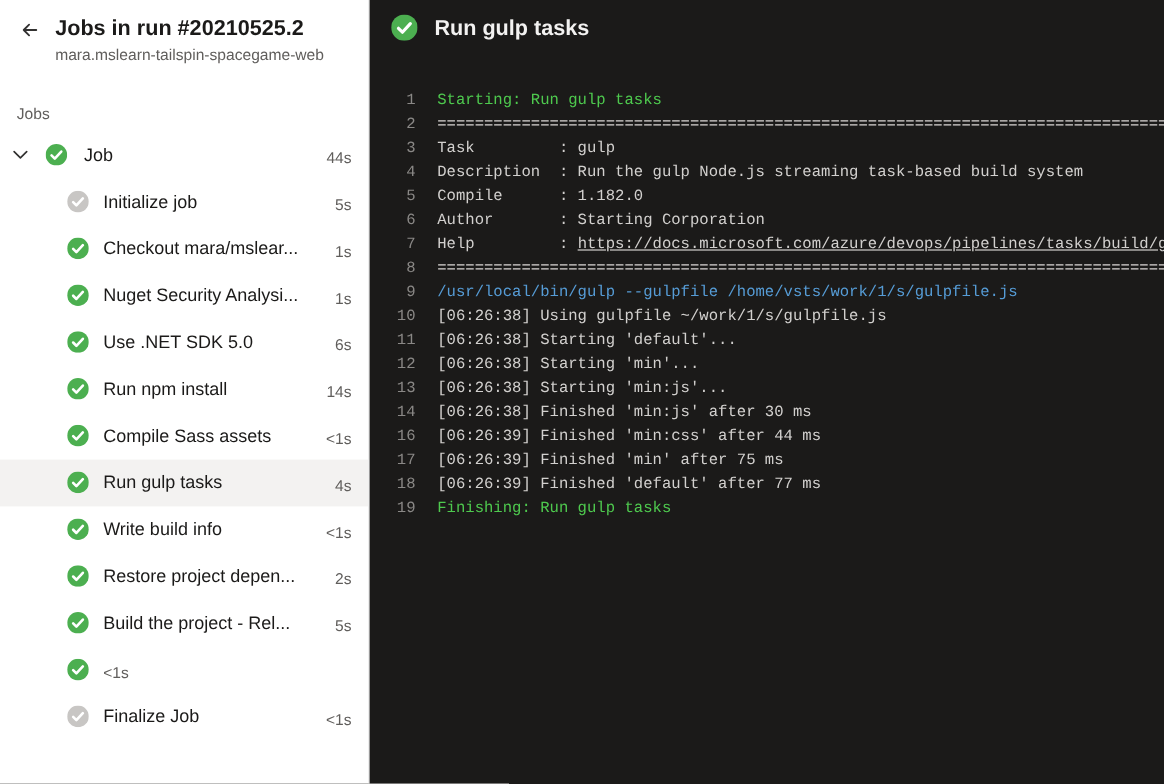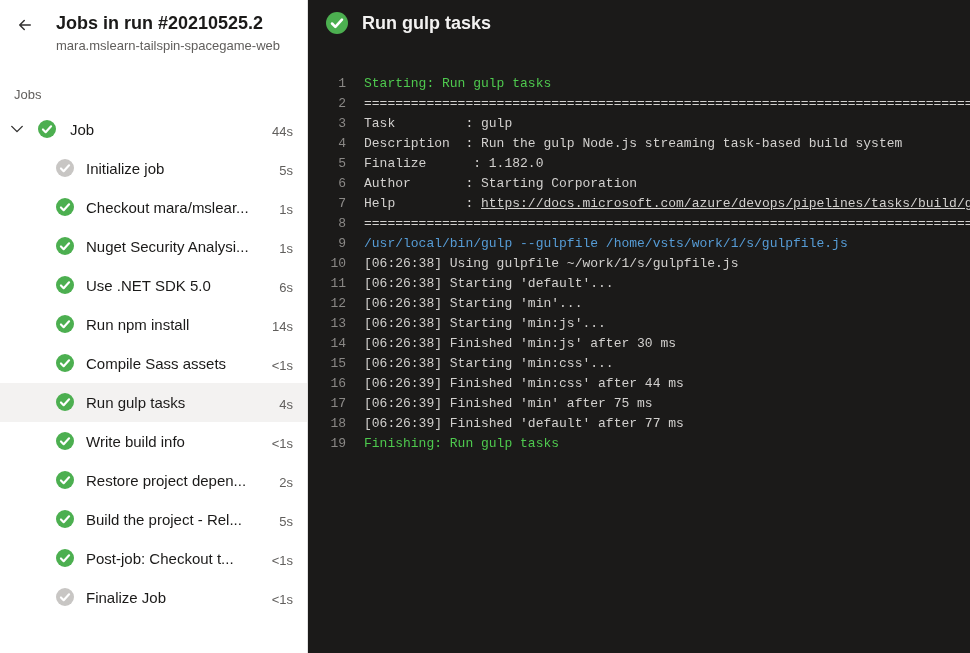--- a/index.html
+++ b/index.html
@@ -17,21 +17,21 @@
       border-right: 1px solid #e1e1e1;
       display: flex;
       flex-direction: column;
       background: #fff;
       overflow: hidden;
     }
     .sb-header {
       padding: 12px 4px 10px 14px;
       display: flex;
       align-items: flex-start;
-      gap: 20px;
+      gap: 10px;
     }
     .back-arrow {
       flex-shrink: 0;
       width: 22px;
       height: 22px;
       margin-top: 2px;
       display: flex;
       align-items: center;
       justify-content: center;
       cursor: pointer;
@@ -260,21 +260,20 @@
           <path d="M5.5 10.5l3 3 6-6.5"></path>
         </svg>
         <div class="label">Build the project - Rel...</div>
         <div class="dur">5s</div>
       </div>
       <div class="step-row">
         <svg class="status status-success" viewBox="0 0 20 20">
           <circle class="bg" cx="10" cy="10" r="10"></circle>
           <path d="M5.5 10.5l3 3 6-6.5"></path>
         </svg>
-        <div class="label">Post-job: Checkout t...</div>
         <div class="dur">&lt;1s</div>
       </div>
       <div class="step-row">
         <svg class="status status-muted" viewBox="0 0 20 20">
           <circle class="bg" cx="10" cy="10" r="10"></circle>
           <path d="M5.5 10.5l3 3 6-6.5"></path>
         </svg>
         <div class="label">Finalize Job</div>
         <div class="dur">&lt;1s</div>
       </div>
@@ -287,29 +286,28 @@
         <circle class="bg" cx="10" cy="10" r="10"></circle>
         <path d="M5.5 10.5l3 3 6-6.5"></path>
       </svg>
     <div class="title">Run gulp tasks</div>
   </div>
   <div class="log-body" id="log-body">
       <div class="log-line"><span class="ln">1</span><span class="lc"><span class="c-green">Starting: Run gulp tasks</span></span></div>
       <div class="log-line"><span class="ln">2</span><span class="lc"><span>==============================================================================</span></span></div>
       <div class="log-line"><span class="ln">3</span><span class="lc"><span>Task         : gulp</span></span></div>
       <div class="log-line"><span class="ln">4</span><span class="lc"><span>Description  : Run the gulp Node.js streaming task-based build system</span></span></div>
-      <div class="log-line"><span class="ln">5</span><span class="lc"><span>Finalize      : 1.182.0</span></span></div>
+      <div class="log-line"><span class="ln">5</span><span class="lc"><span>Compile      : 1.182.0</span></span></div>
       <div class="log-line"><span class="ln">6</span><span class="lc"><span>Author       : Starting Corporation</span></span></div>
       <div class="log-line"><span class="ln">7</span><span class="lc"><span>Help         : </span><a href="#">https://docs.microsoft.com/azure/devops/pipelines/tasks/build/gulp</a></span></div>
       <div class="log-line"><span class="ln">8</span><span class="lc"><span>==============================================================================</span></span></div>
       <div class="log-line"><span class="ln">9</span><span class="lc"><span class="c-blue">/usr/local/bin/gulp --gulpfile /home/vsts/work/1/s/gulpfile.js</span></span></div>
       <div class="log-line"><span class="ln">10</span><span class="lc"><span>[06:26:38] Using gulpfile ~/work/1/s/gulpfile.js</span></span></div>
       <div class="log-line"><span class="ln">11</span><span class="lc"><span>[06:26:38] Starting 'default'...</span></span></div>
       <div class="log-line"><span class="ln">12</span><span class="lc"><span>[06:26:38] Starting 'min'...</span></span></div>
       <div class="log-line"><span class="ln">13</span><span class="lc"><span>[06:26:38] Starting 'min:js'...</span></span></div>
       <div class="log-line"><span class="ln">14</span><span class="lc"><span>[06:26:38] Finished 'min:js' after 30 ms</span></span></div>
-      <div class="log-line"><span class="ln">15</span><span class="lc"><span>[06:26:38] Starting 'min:css'...</span></span></div>
       <div class="log-line"><span class="ln">16</span><span class="lc"><span>[06:26:39] Finished 'min:css' after 44 ms</span></span></div>
       <div class="log-line"><span class="ln">17</span><span class="lc"><span>[06:26:39] Finished 'min' after 75 ms</span></span></div>
       <div class="log-line"><span class="ln">18</span><span class="lc"><span>[06:26:39] Finished 'default' after 77 ms</span></span></div>
       <div class="log-line"><span class="ln">19</span><span class="lc"><span class="c-green">Finishing: Run gulp tasks</span></span></div>
     </div>
 </div>
 
 </body></html>

